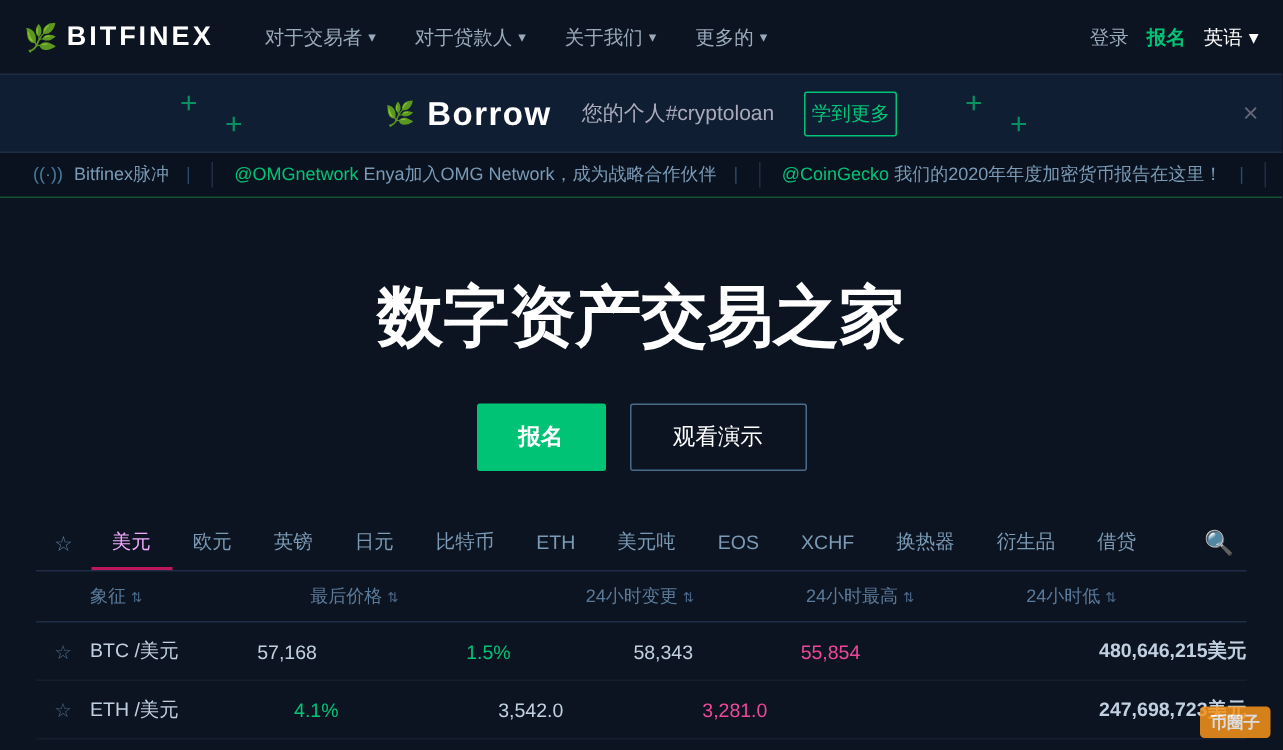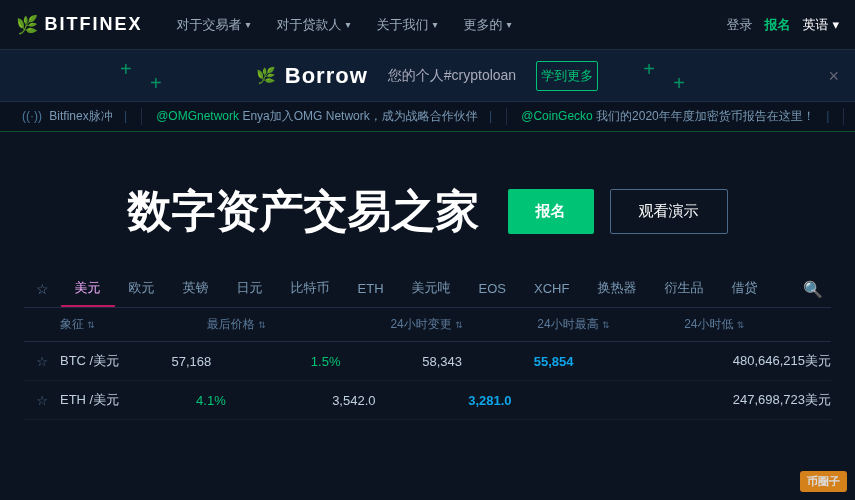--- a/index.html
+++ b/index.html
@@ -163,21 +163,21 @@
       color: #4a7a9b;
       margin-right: 4px;
     }
     .ticker-highlight {
       color: #00c376;
     }
 
     
     .hero {
       display: flex;
-      flex-direction: row;
+      flex-direction: column;
       align-items: center;
       justify-content: center;
       padding: 50px 0 30px;
       gap: 28px;
     }
     .hero-title {
       font-size: 44px;
       font-weight: 700;
       color: #fff;
       text-align: center;
@@ -268,22 +268,22 @@
       padding: 10px 0;
       border-bottom: 1px solid #141e2e;
       font-size: 13px;
     }
     .row-star { width: 36px; text-align: center; color: #4a6a8a; cursor: pointer; }
     .row-symbol { flex: 1.2; color: #c0d0e0; font-weight: 500; }
     .row-price { flex: 1.5; color: #c0d0e0; }
     .row-change { flex: 1.2; }
     .row-change.up { color: #00c376; }
     .row-high { flex: 1.2; color: #c0d0e0; }
-    .row-low { flex: 1.2; color: #0ea5e9; font-weight: bold; }
-    .row-volume { flex: 2; text-align: right; color: #c0d0e0; }
+    .row-low { flex: 1.2; color: #ec4899; }
+    .row-volume { flex: 2; text-align: right; color: #c0d0e0; font-weight: bold; }
 
     
     .watermark {
       position: absolute;
       bottom: 8px;
       right: 8px;
       background: #f7931a;
       color: #fff;
       font-size: 11px;
       font-weight: 700;

